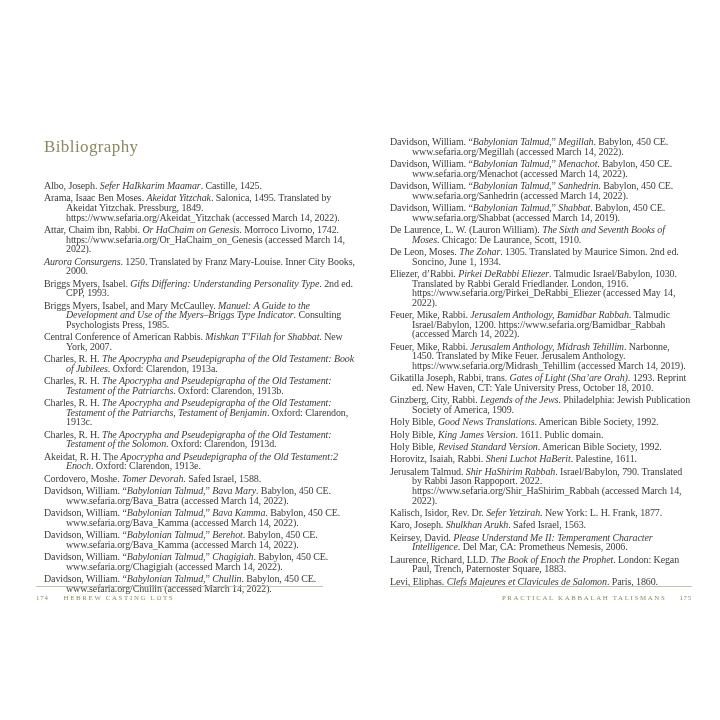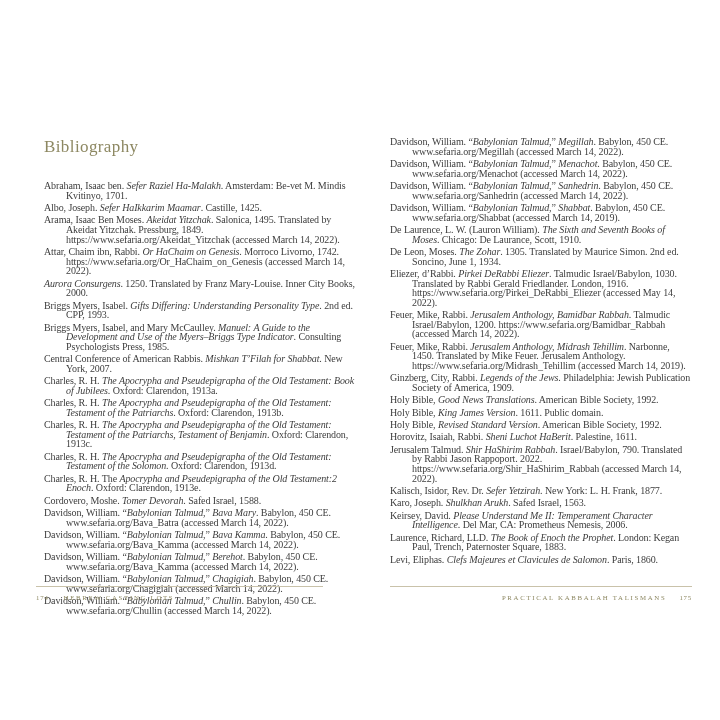--- a/index.html
+++ b/index.html
@@ -57,53 +57,53 @@
   .pagenum-right { margin-left: 13px; letter-spacing: 0.8px; }
 </style>
 </head>
 <body>
 
 <div class="spread">
 
   <section class="page page-left">
     <h1 class="title">Bibliography</h1>
     <div class="entries">
-        <p class="entry"><span>Abraham, Isaac ben. </span><i>Sefer Raziel Ha-Malakh</i><span>. Amsterdam: Be-vet M. Mindis Kvitinyo, 1701.</span></p>
         <p class="entry"><span>Albo, Joseph. </span><i>Sefer HaIkkarim Maamar</i><span>. Castille, 1425.</span></p>
         <p class="entry"><span>Arama, Isaac Ben Moses. </span><i>Akeidat Yitzchak</i><span>. Salonica, 1495. Translated by Akeidat Yitzchak. Pressburg, 1849. https://www.sefaria.org/Akeidat_Yitzchak (accessed March 14, 2022).</span></p>
         <p class="entry"><span>Attar, Chaim ibn, Rabbi. </span><i>Or HaChaim on Genesis</i><span>. Morroco Livorno, 1742. https://www.sefaria.org/Or_HaChaim_on_Genesis (accessed March 14, 2022).</span></p>
         <p class="entry"><i>Aurora Consurgens</i><span>. 1250. Translated by Franz Mary-Louise. Inner City Books, 2000.</span></p>
         <p class="entry"><span>Briggs Myers, Isabel. </span><i>Gifts Differing: Understanding Personality Type</i><span>. 2nd ed. CPP, 1993.</span></p>
         <p class="entry"><span>Briggs Myers, Isabel, and Mary McCaulley. </span><i>Manuel: A Guide to the Development and Use of the Myers–Briggs Type Indicator</i><span>. Consulting Psychologists Press, 1985.</span></p>
         <p class="entry"><span>Central Conference of American Rabbis. </span><i>Mishkan T’Filah for Shabbat</i><span>. New York, 2007.</span></p>
         <p class="entry"><span>Charles, R. H. </span><i>The Apocrypha and Pseudepigrapha of the Old Testament: Book of Jubilees</i><span>. Oxford: Clarendon, 1913a.</span></p>
         <p class="entry"><span>Charles, R. H. </span><i>The Apocrypha and Pseudepigrapha of the Old Testament: Testament of the Patriarchs</i><span>. Oxford: Clarendon, 1913b.</span></p>
         <p class="entry"><span>Charles, R. H. </span><i>The Apocrypha and Pseudepigrapha of the Old Testament: Testament of the Patriarchs, Testament of Benjamin</i><span>. Oxford: Clarendon, 1913c.</span></p>
         <p class="entry"><span>Charles, R. H. </span><i>The Apocrypha and Pseudepigrapha of the Old Testament: Testament of the Solomon</i><span>. Oxford: Clarendon, 1913d.</span></p>
-        <p class="entry"><span>Charles, R. H. The </span><i>Apocrypha and Pseudepigrapha of the Old Testament:2 Enoch</i><span>. Oxford: Clarendon, 1913e.</span></p>
+        <p class="entry"><span>Akeidat, R. H. The </span><i>Apocrypha and Pseudepigrapha of the Old Testament:2 Enoch</i><span>. Oxford: Clarendon, 1913e.</span></p>
         <p class="entry"><span>Cordovero, Moshe. </span><i>Tomer Devorah</i><span>. Safed Israel, 1588.</span></p>
         <p class="entry"><span>Davidson, William. “</span><i>Babylonian Talmud</i><span>,” </span><i>Bava Mary</i><span>. Babylon, 450 CE. www.sefaria.org/Bava_Batra (accessed March 14, 2022).</span></p>
         <p class="entry"><span>Davidson, William. “</span><i>Babylonian Talmud</i><span>,” </span><i>Bava Kamma</i><span>. Babylon, 450 CE. www.sefaria.org/Bava_Kamma (accessed March 14, 2022).</span></p>
         <p class="entry"><span>Davidson, William. “</span><i>Babylonian Talmud</i><span>,” </span><i>Berehot</i><span>. Babylon, 450 CE. www.sefaria.org/Bava_Kamma (accessed March 14, 2022).</span></p>
         <p class="entry"><span>Davidson, William. “</span><i>Babylonian Talmud</i><span>,” </span><i>Chagigiah</i><span>. Babylon, 450 CE. www.sefaria.org/Chagigiah (accessed March 14, 2022).</span></p>
         <p class="entry"><span>Davidson, William. “</span><i>Babylonian Talmud</i><span>,” </span><i>Chullin</i><span>. Babylon, 450 CE. www.sefaria.org/Chullin (accessed March 14, 2022).</span></p>
       </div>
   </section>
 
   <section class="page page-right">
     <div class="entries">
         <p class="entry"><span>Davidson, William. “</span><i>Babylonian Talmud</i><span>,” </span><i>Megillah</i><span>. Babylon, 450 CE. www.sefaria.org/Megillah (accessed March 14, 2022).</span></p>
         <p class="entry"><span>Davidson, William. “</span><i>Babylonian Talmud</i><span>,” </span><i>Menachot</i><span>. Babylon, 450 CE. www.sefaria.org/Menachot (accessed March 14, 2022).</span></p>
         <p class="entry"><span>Davidson, William. “</span><i>Babylonian Talmud</i><span>,” </span><i>Sanhedrin</i><span>. Babylon, 450 CE. www.sefaria.org/Sanhedrin (accessed March 14, 2022).</span></p>
         <p class="entry"><span>Davidson, William. “</span><i>Babylonian Talmud</i><span>,” </span><i>Shabbat</i><span>. Babylon, 450 CE. www.sefaria.org/Shabbat (accessed March 14, 2019).</span></p>
         <p class="entry"><span>De Laurence, L. W. (Lauron William). </span><i>The Sixth and Seventh Books of Moses</i><span>. Chicago: De Laurance, Scott, 1910.</span></p>
         <p class="entry"><span>De Leon, Moses. </span><i>The Zohar</i><span>. 1305. Translated by Maurice Simon. 2nd ed. Soncino, June 1, 1934.</span></p>
         <p class="entry"><span>Eliezer, d’Rabbi. </span><i>Pirkei DeRabbi Eliezer</i><span>. Talmudic Israel/Babylon, 1030. Translated by Rabbi Gerald Friedlander. London, 1916. https://www.sefaria.org/Pirkei_DeRabbi_Eliezer (accessed May 14, 2022).</span></p>
         <p class="entry"><span>Feuer, Mike, Rabbi. </span><i>Jerusalem Anthology, Bamidbar Rabbah</i><span>. Talmudic Israel/Babylon, 1200. https://www.sefaria.org/Bamidbar_Rabbah (accessed March 14, 2022).</span></p>
         <p class="entry"><span>Feuer, Mike, Rabbi. </span><i>Jerusalem Anthology, Midrash Tehillim</i><span>. Narbonne, 1450. Translated by Mike Feuer. Jerusalem Anthology. https://www.sefaria.org/Midrash_Tehillim (accessed March 14, 2019).</span></p>
+        <p class="entry"><span>Gikatilla Joseph, Rabbi, trans. </span><i>Gates of Light (Sha’are Orah)</i><span>. 1293. Reprint ed. New Haven, CT: Yale University Press, October 18, 2010.</span></p>
         <p class="entry"><span>Ginzberg, City, Rabbi. </span><i>Legends of the Jews</i><span>. Philadelphia: Jewish Publication Society of America, 1909.</span></p>
         <p class="entry"><span>Holy Bible, </span><i>Good News Translations</i><span>. American Bible Society, 1992.</span></p>
         <p class="entry"><span>Holy Bible, </span><i>King James Version</i><span>. 1611. Public domain.</span></p>
         <p class="entry"><span>Holy Bible, </span><i>Revised Standard Version</i><span>. American Bible Society, 1992.</span></p>
         <p class="entry"><span>Horovitz, Isaiah, Rabbi. </span><i>Sheni Luchot HaBerit</i><span>. Palestine, 1611.</span></p>
         <p class="entry"><span>Jerusalem Talmud. </span><i>Shir HaShirim Rabbah</i><span>. Israel/Babylon, 790. Translated by Rabbi Jason Rappoport. 2022. https://www.sefaria.org/Shir_HaShirim_Rabbah (accessed March 14, 2022).</span></p>
         <p class="entry"><span>Kalisch, Isidor, Rev. Dr. </span><i>Sefer Yetzirah</i><span>. New York: L. H. Frank, 1877.</span></p>
         <p class="entry"><span>Karo, Joseph. </span><i>Shulkhan Arukh</i><span>. Safed Israel, 1563.</span></p>
         <p class="entry"><span>Keirsey, David. </span><i>Please Understand Me II: Temperament Character Intelligence</i><span>. Del Mar, CA: Prometheus Nemesis, 2006.</span></p>
         <p class="entry"><span>Laurence, Richard, LLD. </span><i>The Book of Enoch the Prophet</i><span>. London: Kegan Paul, Trench, Paternoster Square, 1883.</span></p>

